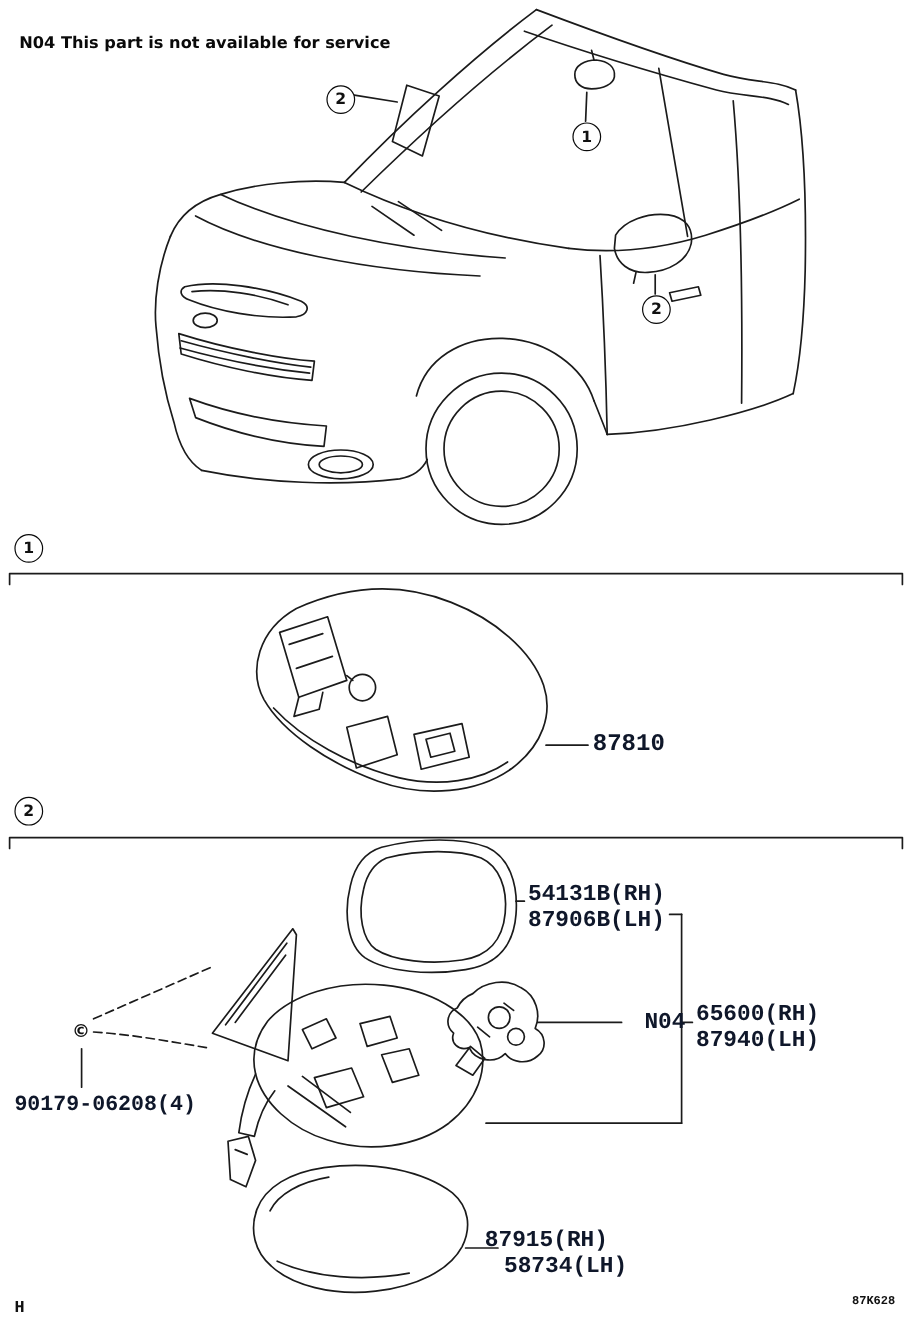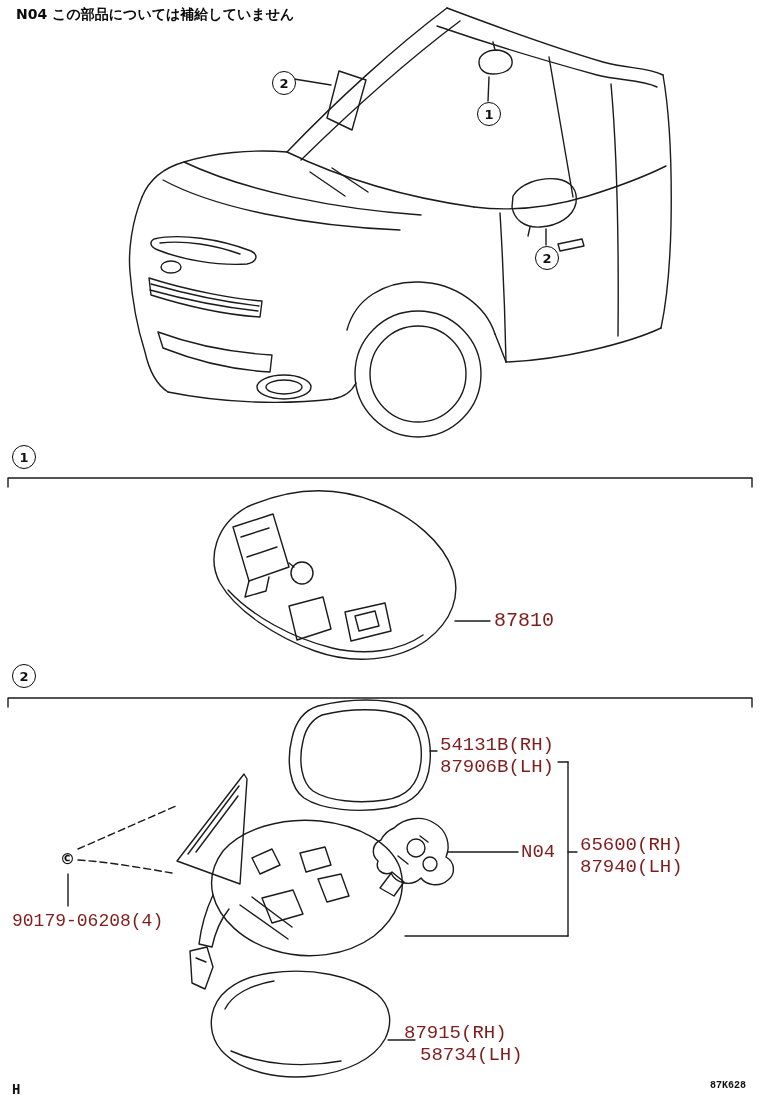--- a/index.html
+++ b/index.html
@@ -3,21 +3,21 @@
 <meta charset="utf-8">
 <style>
   html,body{margin:0;padding:0;background:#ffffff}
   body{width:760px;height:1112px;position:relative;overflow:hidden;
        font-family:"DejaVu Sans",sans-serif;color:#111}
   .stage{position:absolute;left:0;top:0;width:760px;height:1112px}
   svg.art{position:absolute;left:0;top:0;display:block}
   .note{position:absolute;font-weight:bold;font-size:13.5px;white-space:nowrap;color:#0a0a0a}
   .note.jp{font-size:14px}
   .label{position:absolute;font-family:"Liberation Mono","DejaVu Sans Mono",monospace;
-         font-weight:normal;font-size:19px;white-space:nowrap;color:#7f1d1d}
+         font-weight:bold;font-size:19px;white-space:nowrap;color:#0f172a}
   .label.big{font-size:20px}
   .label.small{font-size:18px}
   .callout{position:absolute;width:22px;height:22px;border:1.7px solid #0a0a0a;border-radius:50%;
            background:#fff;display:flex;align-items:center;justify-content:center;
            font-weight:bold;font-size:13px;font-family:"DejaVu Sans",sans-serif}
   .marker{position:absolute;font-weight:bold;font-size:15px;font-family:"DejaVu Sans",sans-serif}
   .footer-text{position:absolute;font-weight:bold;font-size:14px;
                font-family:"Liberation Mono","DejaVu Sans Mono",monospace}
 </style>
 </head>
@@ -164,35 +164,35 @@
       <path d="M568,852 L577,852"></path>
       <path d="M405,936 L568,936"></path>
       <path d="M448,852 L518,852"></path>
       <path d="M68,874 L68,906"></path>
       <path d="M388,1040 L415,1040"></path>
       <path d="M78,849 L176,806" stroke-dasharray="7,4"></path>
       <path d="M78,860 C110,862 142,868 172,873" stroke-dasharray="7,4"></path>
     </g>
   </svg>
 
-  <div class="note jp" style="left:16px;top:6px">N04 この部品については補給していません</div>
+  <div class="note" style="left:16px;top:28px">N04 This part is not available for service</div>
 
   <div class="callout" style="left:272px;top:71px">2</div>
   <div class="callout" style="left:477px;top:102px">1</div>
   <div class="callout" style="left:535px;top:246px">2</div>
 
   <div class="callout" style="left:12px;top:445px">1</div>
   <div class="callout" style="left:12px;top:664px">2</div>
 
   <div class="label big" style="left:494px;top:609px">87810</div>
 
   <div class="label" style="left:440px;top:734px">54131B(RH)</div>
   <div class="label" style="left:440px;top:756px">87906B(LH)</div>
 
-  <div class="label" style="left:521px;top:841px">N04</div>
+  <div class="label" style="left:537px;top:841px">N04</div>
   <div class="label" style="left:580px;top:834px">65600(RH)</div>
   <div class="label" style="left:580px;top:856px">87940(LH)</div>
 
   <div class="marker" style="left:60px;top:850px">©</div>
   <div class="label small" style="left:12px;top:911px">90179-06208(4)</div>
 
   <div class="label" style="left:404px;top:1022px">87915(RH)</div>
   <div class="label" style="left:420px;top:1044px">58734(LH)</div>
 
   <div class="footer-text" style="left:12px;top:1082px">H</div>

